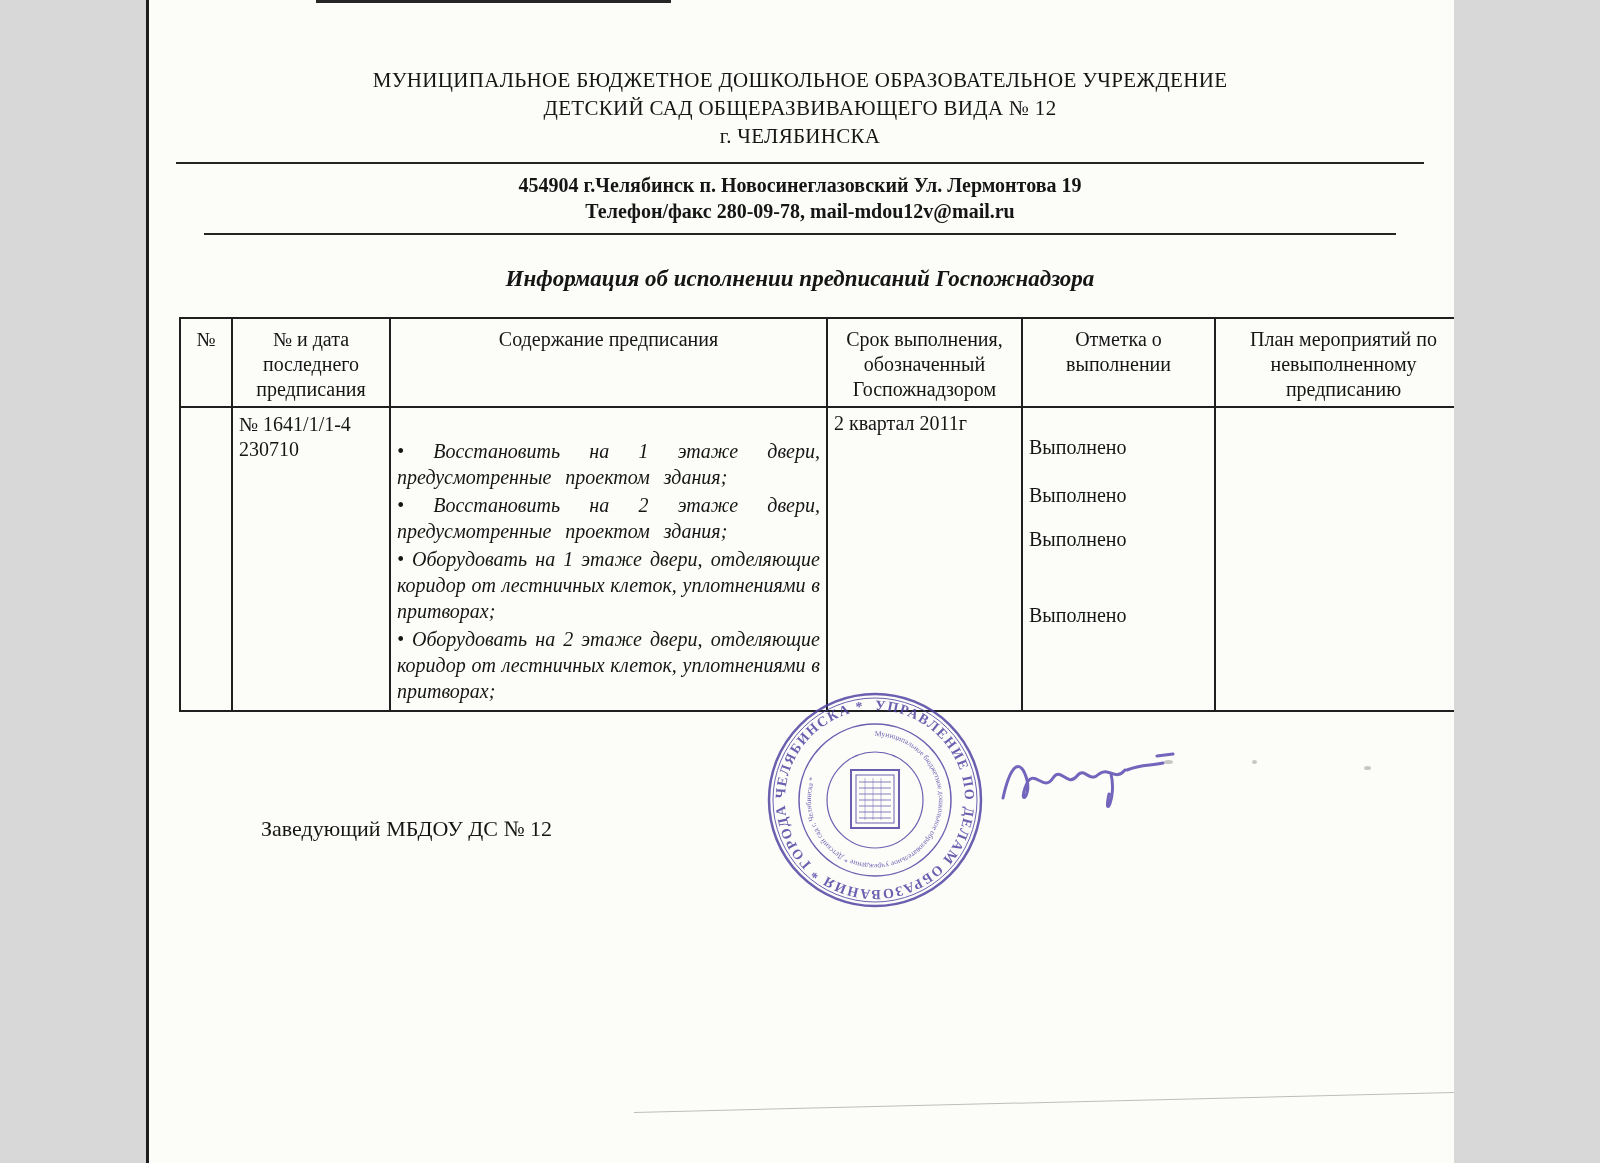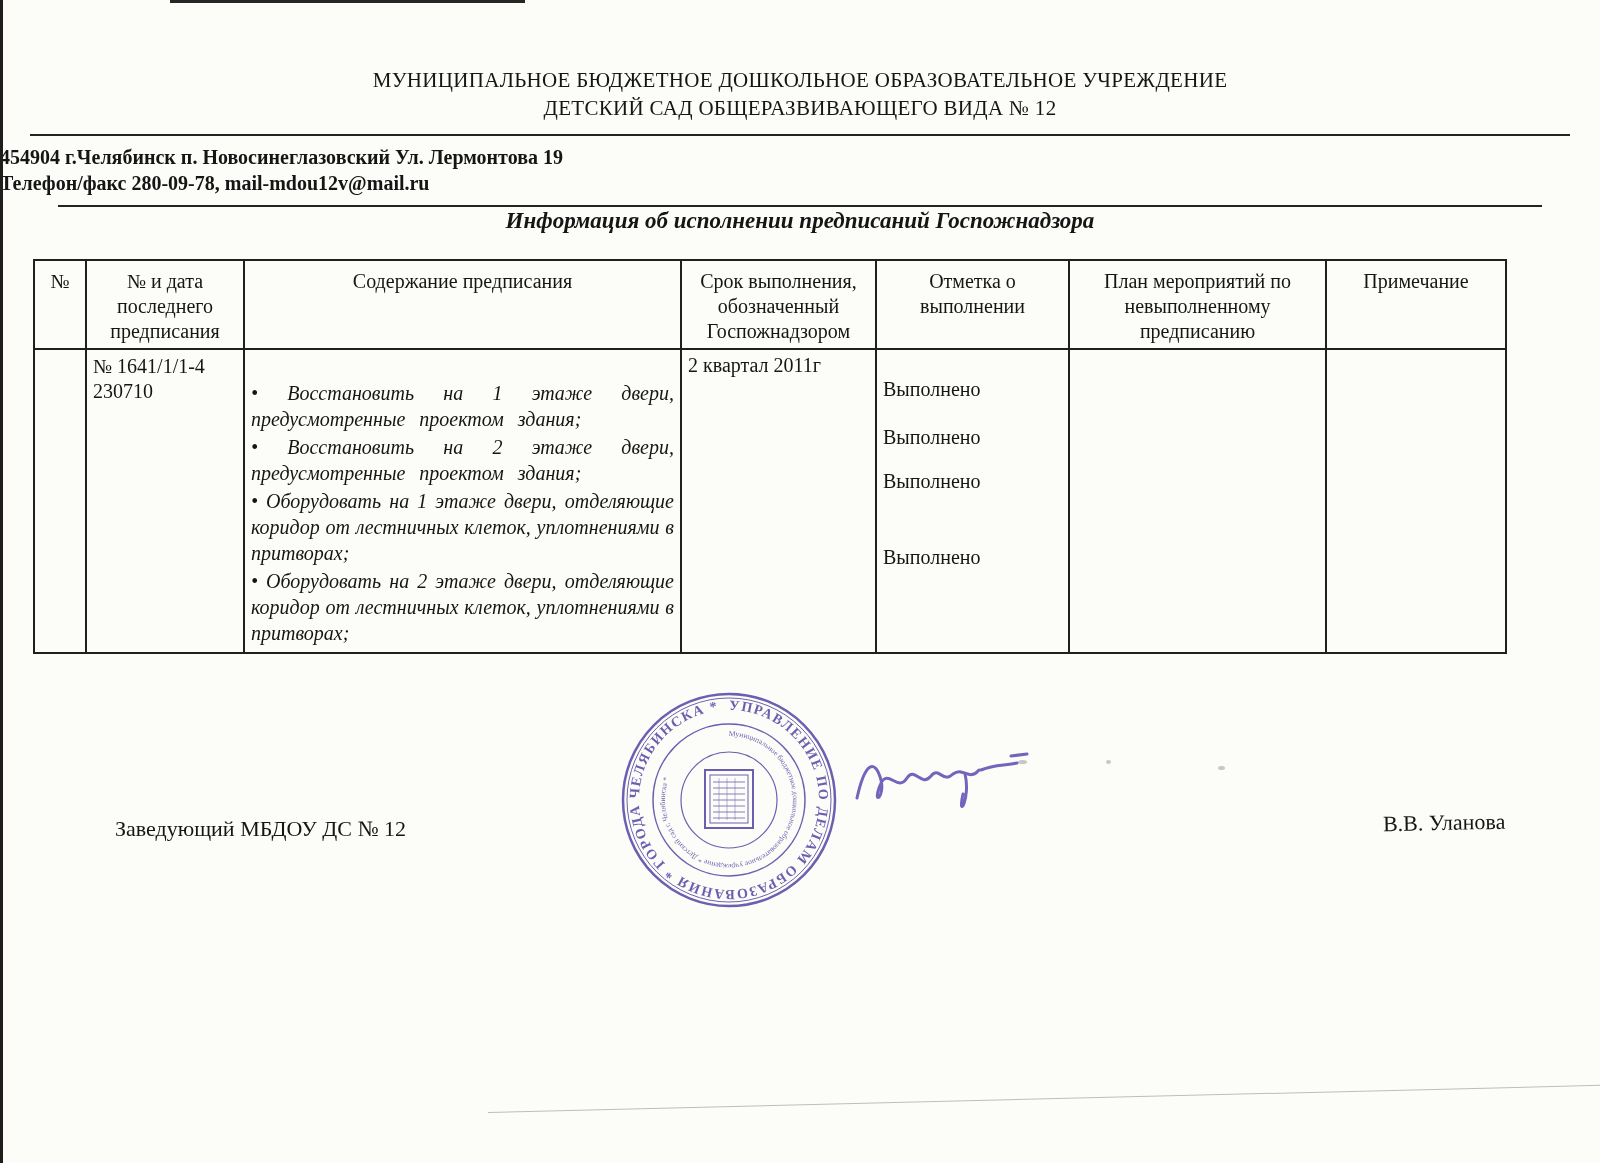--- a/index.html
+++ b/index.html
@@ -1,39 +1,39 @@
 <!DOCTYPE html>
 <html><head>
 <meta charset="utf-8">
 <style>
   html,body{margin:0;padding:0;background:#d8d8d8;}
   .page{
     position:relative;
-    width:1600px;height:1163px;
+    width:1308px;height:1163px;
     margin:0 auto;
     background:#fcfcf9;
     font-family:"Liberation Serif","DejaVu Serif",serif;
     color:#151515;
     overflow:hidden;
   }
   
   .edge-left{position:absolute;left:0;top:0;width:3px;height:100%;background:#1d1d1d;}
   .edge-top{position:absolute;left:170px;top:0;width:355px;height:3px;background:#262626;}
   .edge-bottom-line{position:absolute;left:488px;top:1112px;width:1130px;height:1px;background:#bdbdbd;transform:rotate(-1.4deg);transform-origin:left top;}
   .speck{position:absolute;background:#9a9a9a;border-radius:50%;opacity:.55;}
   .speck.s1{left:1018px;top:760px;width:9px;height:4px;}
   .speck.s2{left:1106px;top:760px;width:5px;height:4px;}
   .speck.s3{left:1218px;top:766px;width:7px;height:4px;}
 
   .org-header{margin-top:66px;text-align:center;font-size:21px;line-height:28px;letter-spacing:.3px;}
   .rule{border:0;border-top:2px solid #242424;height:0;}
   .rule1{margin:12px 30px 0 30px;}
   .rule2{margin:9px 58px 0 58px;}
-  .address{margin-top:8px;font-weight:bold;font-size:20px;line-height:26px;}
-  .doc-title{text-align:center;font-weight:bold;font-style:italic;font-size:23px;line-height:28px;}
+  .address{margin-top:8px;text-align:center;font-weight:bold;font-size:20px;line-height:26px;}
+  .doc-title{margin-top:30px;text-align:center;font-weight:bold;font-style:italic;font-size:23px;line-height:28px;}
 
   table.tbl{
     margin:24px 0 0 33px;
     border-collapse:collapse;
     table-layout:fixed;
     width:1472px;
     font-size:20px;
   }
   table.tbl th, table.tbl td{
     border:2px solid #1f1f1f;
@@ -77,20 +77,21 @@
   <div class="edge-left"></div>
   <div class="edge-top"></div>
   <div class="edge-bottom-line"></div>
   <div class="speck s1"></div>
   <div class="speck s2"></div>
   <div class="speck s3"></div>
 
   <div class="org-header">
     <div>МУНИЦИПАЛЬНОЕ БЮДЖЕТНОЕ ДОШКОЛЬНОЕ ОБРАЗОВАТЕЛЬНОЕ УЧРЕЖДЕНИЕ</div>
     <div>ДЕТСКИЙ САД ОБЩЕРАЗВИВАЮЩЕГО ВИДА № 12</div>
+    <div>г. ЧЕЛЯБИНСКА</div>
   </div>
 
   <hr class="rule rule1">
 
   <div class="address">
     <div>454904 г.Челябинск  п. Новосинеглазовский Ул. Лермонтова 19</div>
     <div>Телефон/факс 280-09-78, mail-mdou12v@mail.ru</div>
   </div>
 
   <hr class="rule rule2">

